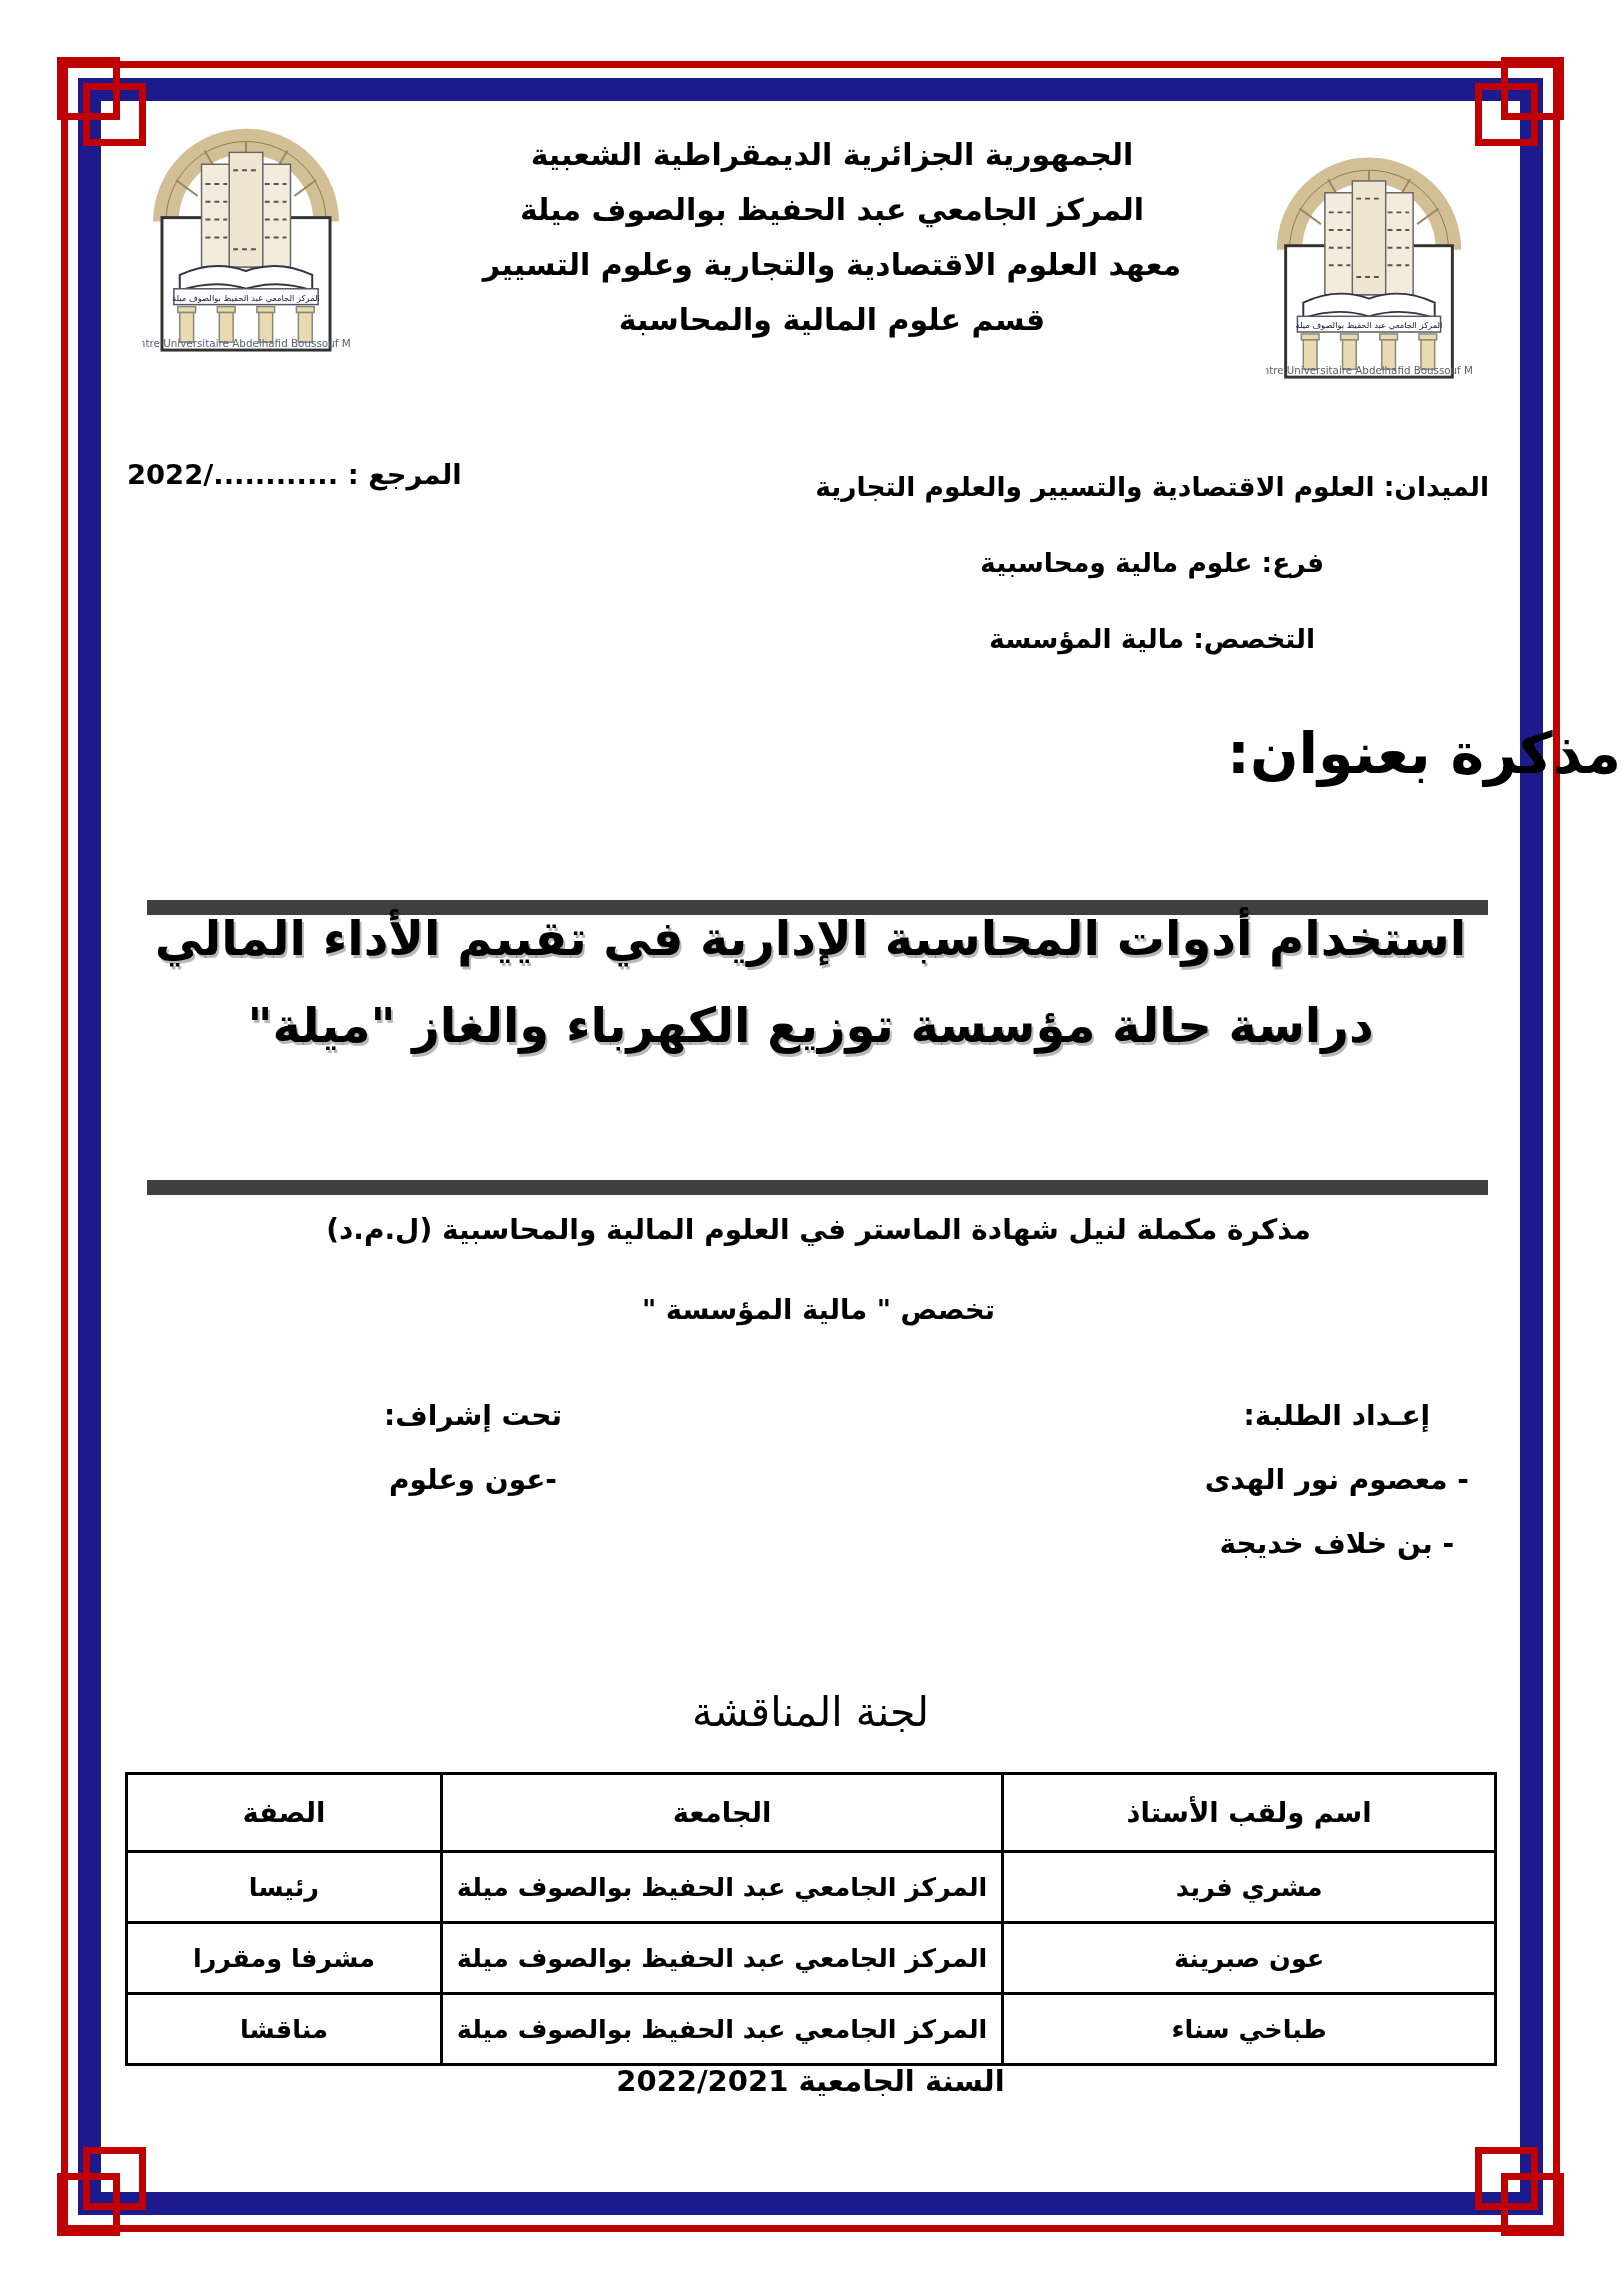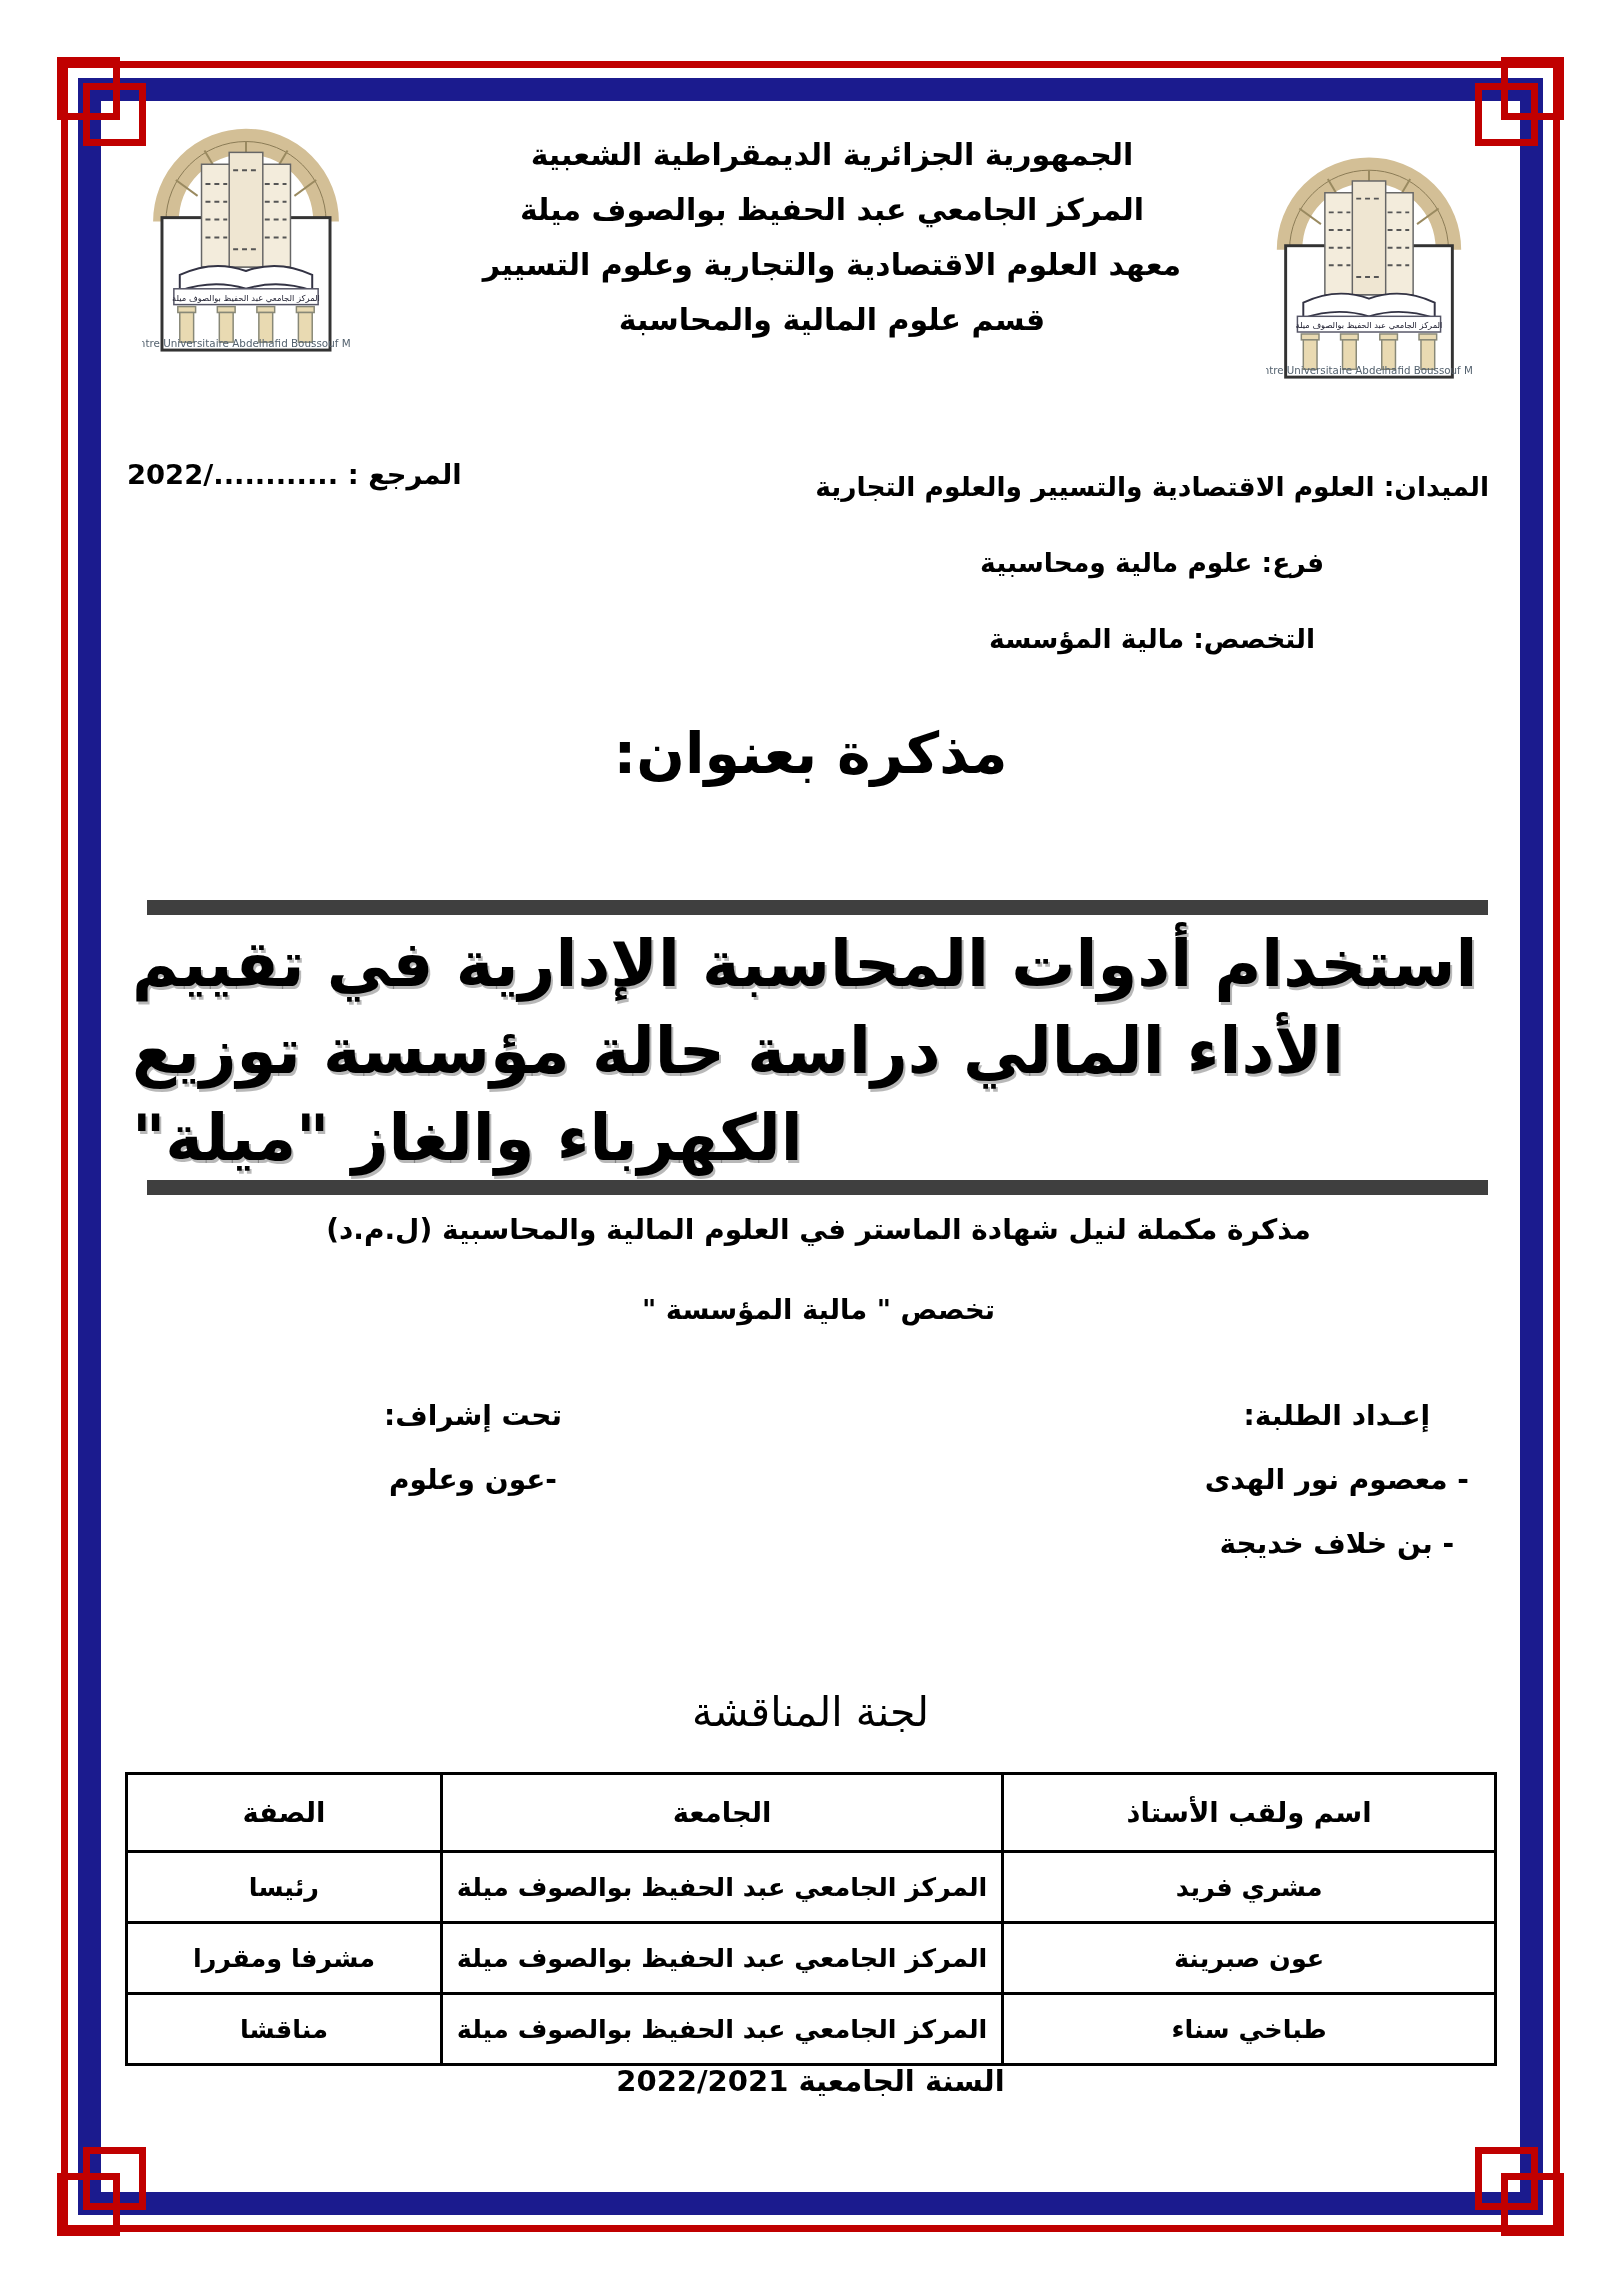--- a/index.html
+++ b/index.html
@@ -56,30 +56,30 @@
     text-align:center;font-weight:bold;font-size:26.5px;line-height:76px;
   }
   .reference{
     position:absolute;top:459px;left:127px;
     font-weight:bold;font-size:27.4px;direction:rtl;
   }
 
   
   .memo-heading{
     position:absolute;top:720px;left:0;right:0;
-    text-align:center;font-weight:bold;font-size:57px;
+    text-align:right;font-weight:bold;font-size:57px;
   }
   .bar{
     position:absolute;left:147px;width:1341px;height:14.7px;background:var(--bar);
   }
   .bar.one{top:900px;}
   .bar.two{top:1180px;}
   .main-title{
-    position:absolute;top:921px;left:132px;right:132px;
-    text-align:left;font-weight:bold;font-size:64px;line-height:87px;
+    position:absolute;top:895px;left:132px;right:132px;
+    text-align:center;font-weight:bold;font-size:48px;line-height:87px;
     text-shadow:2px 2.9px 0 rgba(0,0,0,0.28);
   }
   .subtitle{
     position:absolute;left:16px;right:0;text-align:center;font-weight:bold;
   }
   .subtitle.one{top:1213px;font-size:28px;}
   .subtitle.two{top:1294px;font-size:27.4px;}
 
   
   .students-block{

